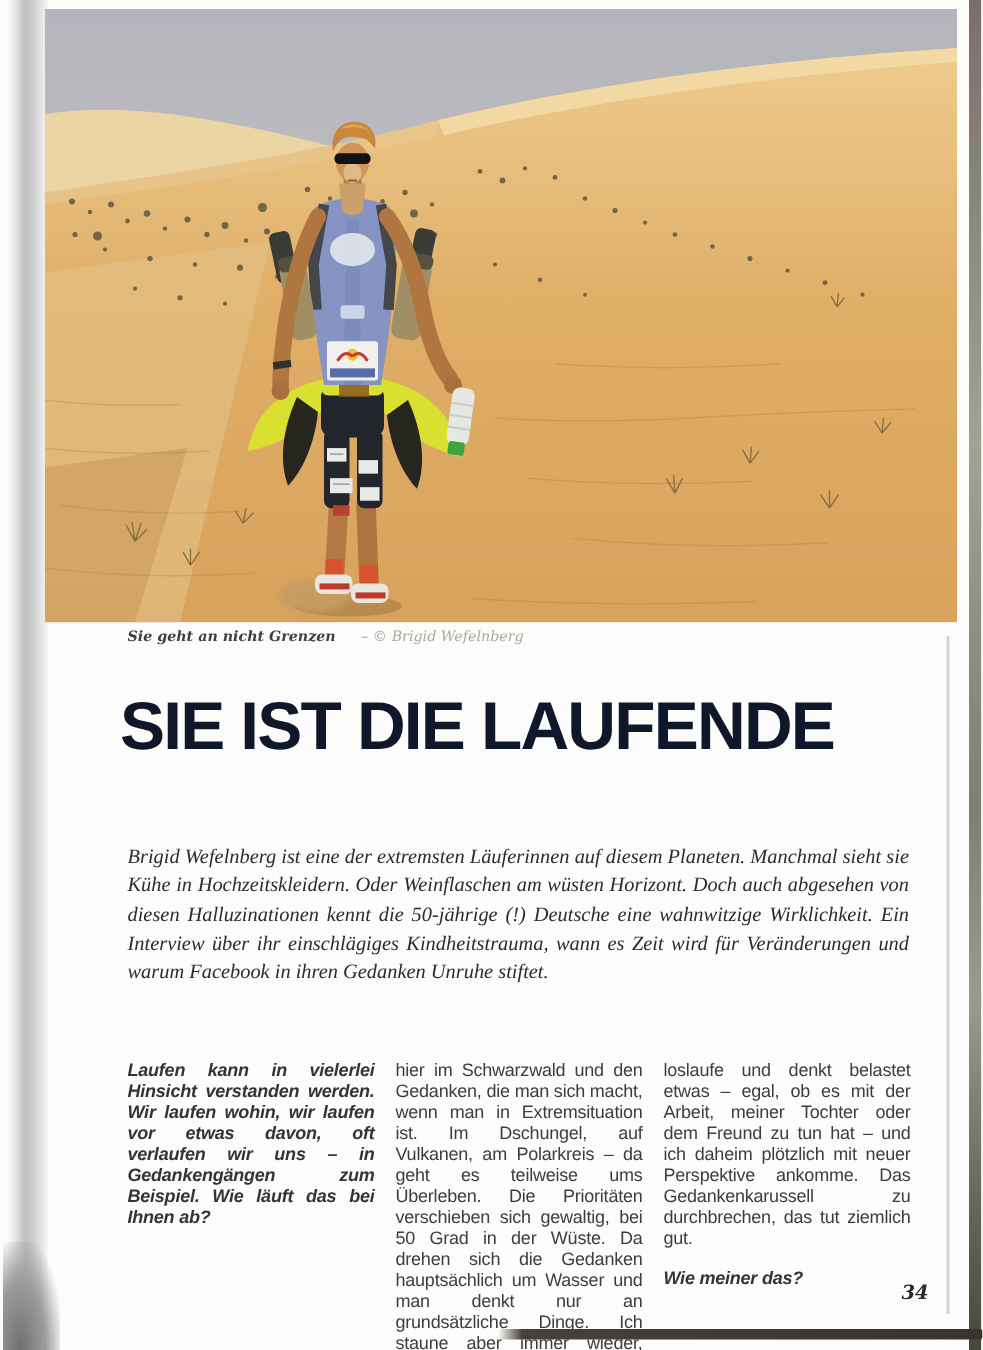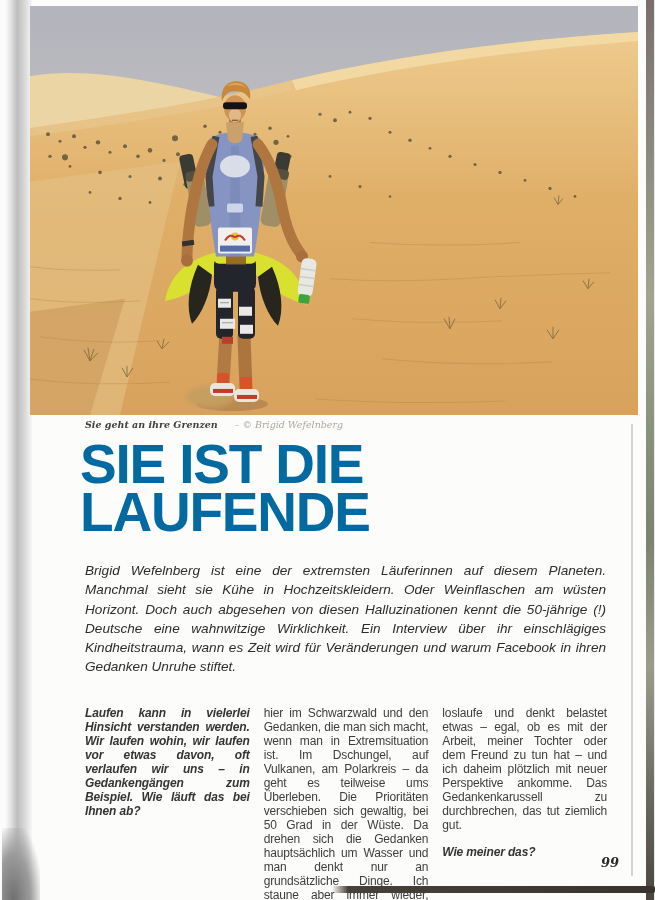--- a/index.html
+++ b/index.html
@@ -19,25 +19,25 @@
     background:linear-gradient(90deg,rgba(70,63,55,0) 0%,#46413a 5%,#38332c 100%);}
 
   
   .photo{position:absolute;left:30px;top:6px;width:608px;height:409px;margin:0;overflow:hidden;}
   .photo svg{display:block;width:100%;height:100%;}
 
   .caption{position:absolute;left:85px;top:419px;font-family:"DejaVu Serif",serif;font-style:italic;font-size:9.5px;color:#3f3f3f;white-space:nowrap;}
   .cap-t{font-weight:600;}
   .cap-c{color:#aba79f;margin-left:17px;}
 
-  .headline{position:absolute;left:80px;top:440px;margin:0;font-family:"Liberation Sans",sans-serif;
-    font-weight:bold;font-size:55px;line-height:48px;letter-spacing:-1.2px;color:#0369a1;}
+  .headline{position:absolute;left:80px;top:460px;margin:0;font-family:"Liberation Sans",sans-serif;
+    font-weight:bold;font-size:45px;line-height:48px;letter-spacing:-1.2px;color:#0f172a;}
   .headline span{display:block;}
 
-  .intro{position:absolute;left:85px;top:561px;width:521px;margin:0;font-family:Liberation Sans, sans-serif;
+  .intro{position:absolute;left:85px;top:561px;width:521px;margin:0;font-family:Liberation Serif, serif;
     font-style:italic;font-size:13.6px;line-height:19.3px;color:#2c2c2c;text-align:justify;}
 
   .cols{position:absolute;left:85px;top:692px;width:522px;display:flex;gap:14px;}
   .col{flex:1 1 0;font-size:12px;line-height:14px;letter-spacing:-0.15px;color:#3d3d3d;text-align:justify;margin-top:14px;}
   .col p{margin:0 0 13px 0;}
   .col p.q{font-weight:bold;font-style:italic;color:#343434;}
 
   .pagenum{position:absolute;left:601px;top:855px;font-family:"DejaVu Serif",serif;font-style:italic;
     font-weight:bold;font-size:13px;color:#2a2a2a;}
 </style>
@@ -233,21 +233,21 @@
         <ellipse cx="205" cy="109" rx="6" ry="7" fill="#e8c79b" opacity="0.7"></ellipse>
         <path d="M192,95 C190,81 198,75 206,75 C216,75 222,82 220,93 C214,84 210,86 205,85 C198,85 195,88 192,95 Z" fill="#c9873b"></path>
         <path d="M197,80 C202,75 212,76 217,82 C212,78 203,78 197,80 Z" fill="#e2a956" opacity="0.9"></path>
         <rect x="193" y="96" width="24" height="7" rx="3" fill="#131317"></rect>
         <line x1="202" y1="114" x2="208" y2="114" stroke="#8a5a33" stroke-width="1.3"></line>
       </g>
     </svg>
   </figure>
 
   <div class="caption">
-    <span class="cap-t">Sie geht an ihre Grenzen</span><span class="cap-c">– © Brigid Wefelnberg</span>
+    <span class="cap-t">Sie geht an nicht Grenzen</span><span class="cap-c">– © Brigid Wefelnberg</span>
   </div>
 
   <h1 class="headline">
     <span>SIE IST DIE LAUFENDE</span>
   </h1>
 
   <p class="intro">Brigid Wefelnberg ist eine der extremsten Läuferinnen auf diesem Planeten. Manchmal sieht sie Kühe in Hochzeitskleidern. Oder Weinflaschen am wüsten Horizont. Doch auch abgesehen von diesen Halluzinationen kennt die 50-jährige (!) Deutsche eine wahnwitzige Wirklichkeit. Ein Interview über ihr einschlägiges Kindheitstrauma, wann es Zeit wird für Veränderungen und warum Facebook in ihren Gedanken Unruhe stiftet.</p>
 
   <div class="cols">
     <div class="col">
@@ -255,20 +255,20 @@
     </div>
     <div class="col">
       <p class="a">hier im Schwarzwald und den Gedanken, die man sich macht, wenn man in Extremsituation ist. Im Dschungel, auf Vulkanen, am Polarkreis – da geht es teilweise ums Überleben. Die Prioritäten verschieben sich gewaltig, bei 50 Grad in der Wüste. Da drehen sich die Gedanken hauptsächlich um Wasser und man denkt nur an grundsätzliche Dinge. Ich staune aber immer wieder, wenn ich von zu Hause</p>
     </div>
     <div class="col">
       <p class="a">loslaufe und denkt belastet etwas – egal, ob es mit der Arbeit, meiner Tochter oder dem Freund zu tun hat – und ich daheim plötzlich mit neuer Perspektive ankomme. Das Gedankenkarussell zu durchbrechen, das tut ziemlich gut.</p>
       <p class="q">Wie meiner das?</p>
     </div>
   </div>
 
-  <div class="pagenum">99</div>
+  <div class="pagenum">34</div>
 
   <div class="edge-line"></div>
   <div class="edge-right"></div>
   <div class="edge-right-white"></div>
   <div class="edge-bottom"></div>
   <div class="corner-shadow"></div>
 </div>
 
 </body></html>

